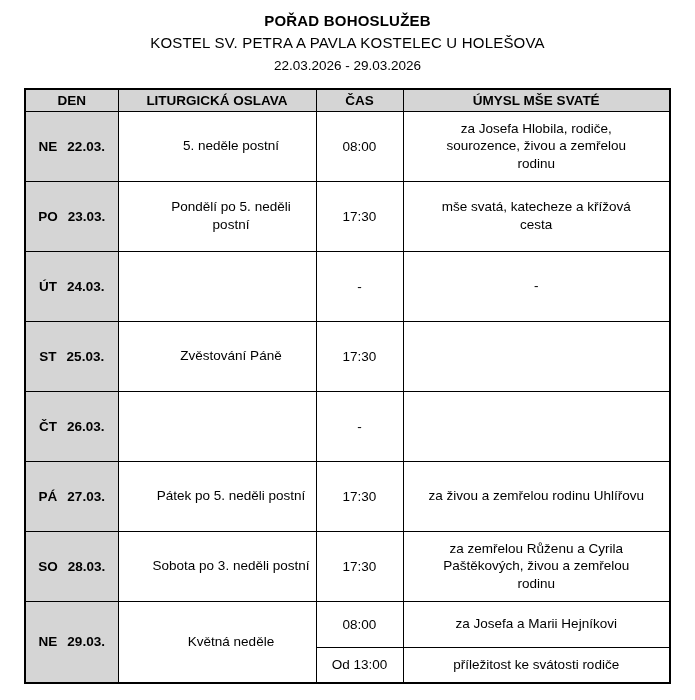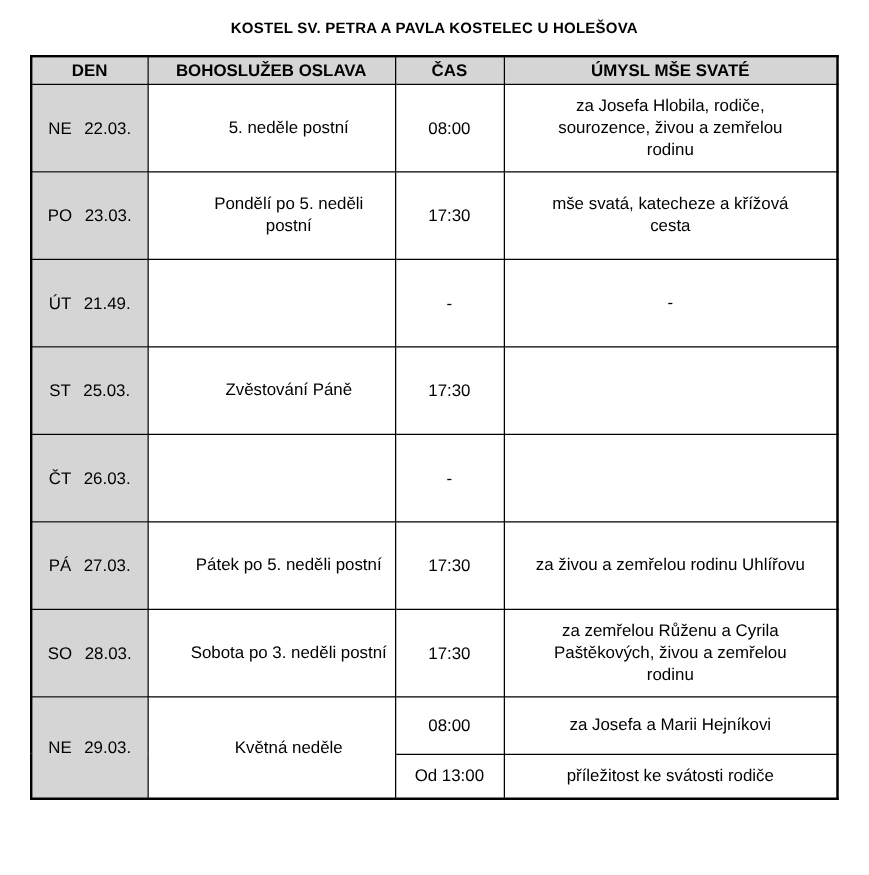--- a/index.html
+++ b/index.html
@@ -16,22 +16,22 @@
     padding: 10px 24px 20px 24px;
   }
   .titles { text-align: center; }
   .title {
     font-size: 15px;
     font-weight: bold;
     padding-top: 2px;
     letter-spacing: 0.2px;
   }
   .subtitle {
-    font-size: 12px;
-    font-weight: bold;
+    font-size: 15px;
+    font-weight: normal;
     margin-top: 5px;
     letter-spacing: 0.2px;
   }
   .daterange {
     font-size: 13.5px;
     margin-top: 7px;
   }
   table.schedule {
     border-collapse: collapse;
     table-layout: fixed;
@@ -56,70 +56,72 @@
     font-weight: bold;
     height: 22px;
     padding: 2px 4px;
     font-size: 13.5px;
   }
   tbody tr { height: 70px; }
   tbody tr.slot-a { height: 46px; }
   tbody tr.slot-b { height: 36px; }
   td.day-cell {
     background: #d5d5d5;
-    font-weight: normal;
+    font-weight: bold;
     white-space: nowrap;
   }
   td.day-cell .day-abbr { margin-right: 10px; }
   td.celebration-cell { line-height: 1.3; padding-left: 34px; }
   td.time-cell { }
   td.intention-cell { line-height: 1.3; }
   td.intention-cell .txt {
     display: inline-block;
     max-width: 218px;
   }
 </style>
 </head>
 <body>
 
 <div class="page">
   <div class="titles">
+    <div class="title">POŘAD BOHOSLUŽEB</div>
     <div class="subtitle">KOSTEL SV. PETRA A PAVLA KOSTELEC U HOLEŠOVA</div>
+    <div class="daterange">22.03.2026 - 29.03.2026</div>
   </div>
 
   <table class="schedule">
     <colgroup>
       <col class="c-day">
         <col class="c-cel">
         <col class="c-time">
         <col class="c-int">
     </colgroup>
     <thead>
       <tr>
           <th>DEN</th>
-          <th>BOHOSLUŽEB OSLAVA</th>
+          <th>LITURGICKÁ OSLAVA</th>
           <th>ČAS</th>
           <th>ÚMYSL MŠE SVATÉ</th>
         </tr>
     </thead>
     <tbody>
         <tr>
           <td class="day-cell" rowspan="1"><span class="day-abbr">NE</span><span class="day-date">22.03.</span></td>
           <td class="celebration-cell" rowspan="1">5. neděle postní</td>
           <td class="time-cell">08:00</td>
           <td class="intention-cell"><span class="txt">za Josefa Hlobila, rodiče, sourozence, živou a zemřelou rodinu</span></td>
         </tr>
         <tr>
           <td class="day-cell" rowspan="1"><span class="day-abbr">PO</span><span class="day-date">23.03.</span></td>
           <td class="celebration-cell" rowspan="1">Pondělí po 5. neděli postní</td>
           <td class="time-cell">17:30</td>
           <td class="intention-cell"><span class="txt">mše svatá, katecheze a křížová cesta</span></td>
         </tr>
         <tr>
-          <td class="day-cell" rowspan="1"><span class="day-abbr">ÚT</span><span class="day-date">21.49.</span></td>
+          <td class="day-cell" rowspan="1"><span class="day-abbr">ÚT</span><span class="day-date">24.03.</span></td>
           <td class="celebration-cell" rowspan="1"></td>
           <td class="time-cell">-</td>
           <td class="intention-cell"><span class="txt">-</span></td>
         </tr>
         <tr>
           <td class="day-cell" rowspan="1"><span class="day-abbr">ST</span><span class="day-date">25.03.</span></td>
           <td class="celebration-cell" rowspan="1">Zvěstování Páně</td>
           <td class="time-cell">17:30</td>
           <td class="intention-cell"><span class="txt"></span></td>
         </tr>

